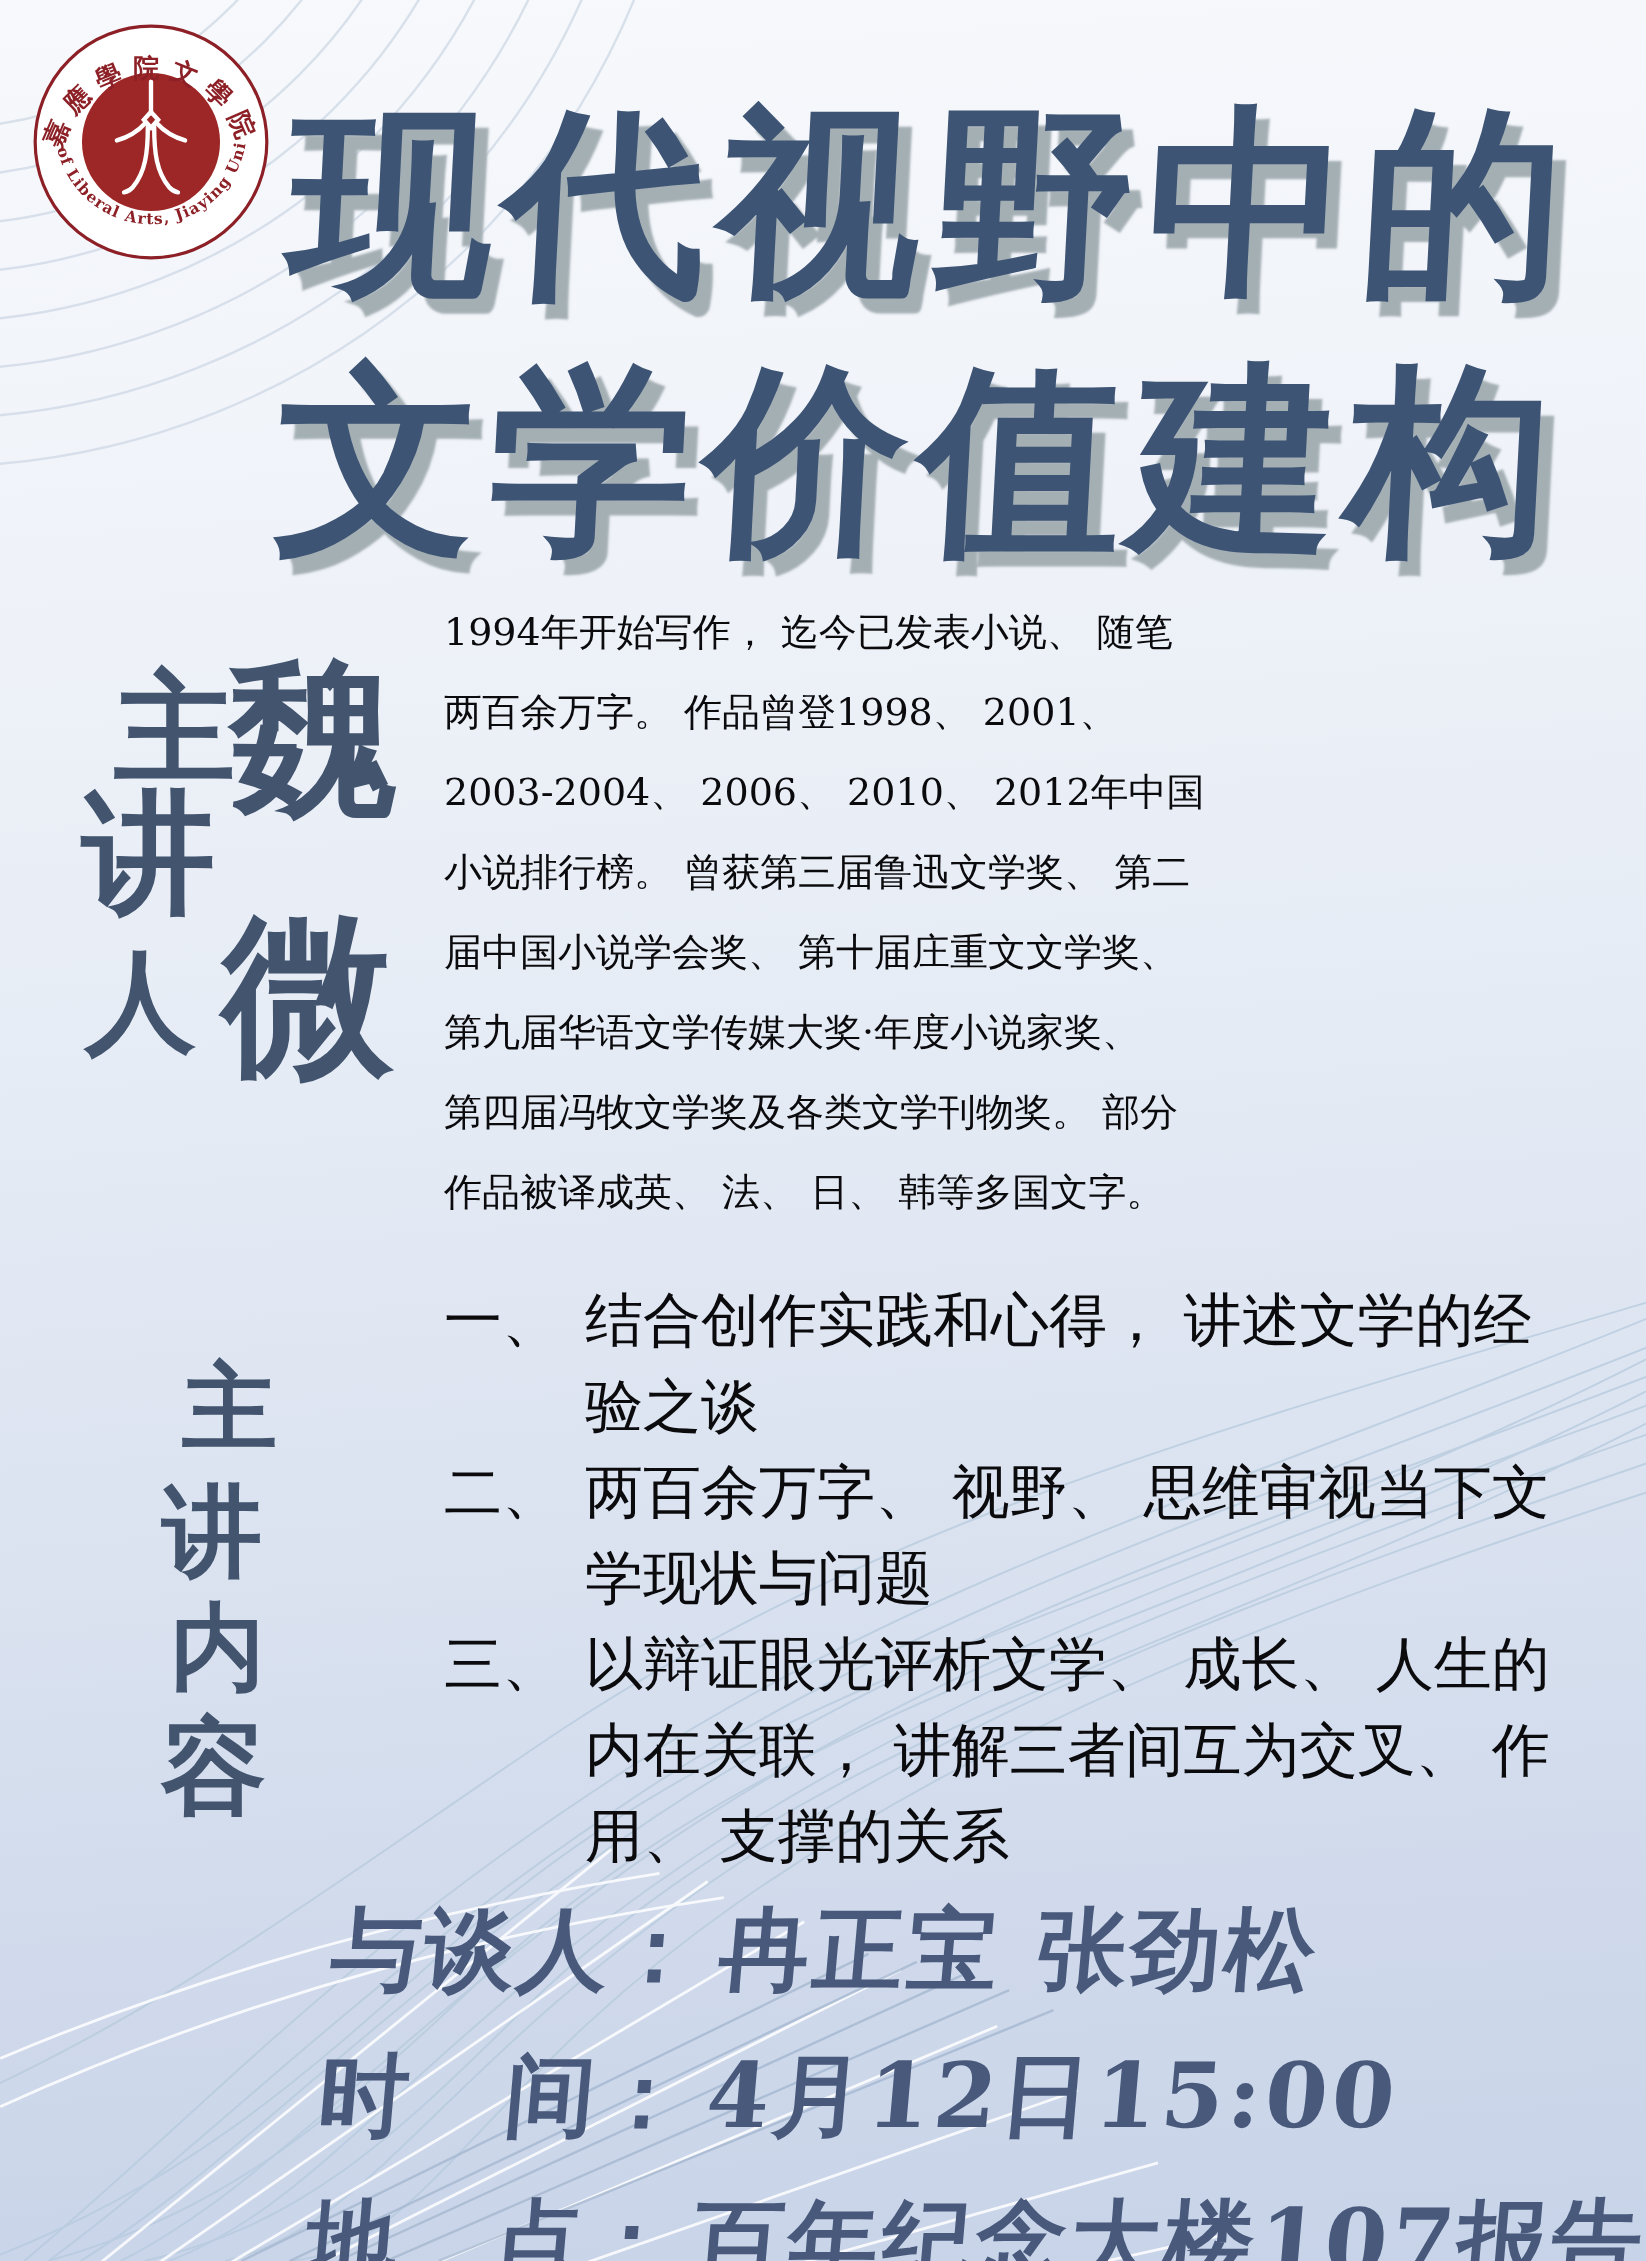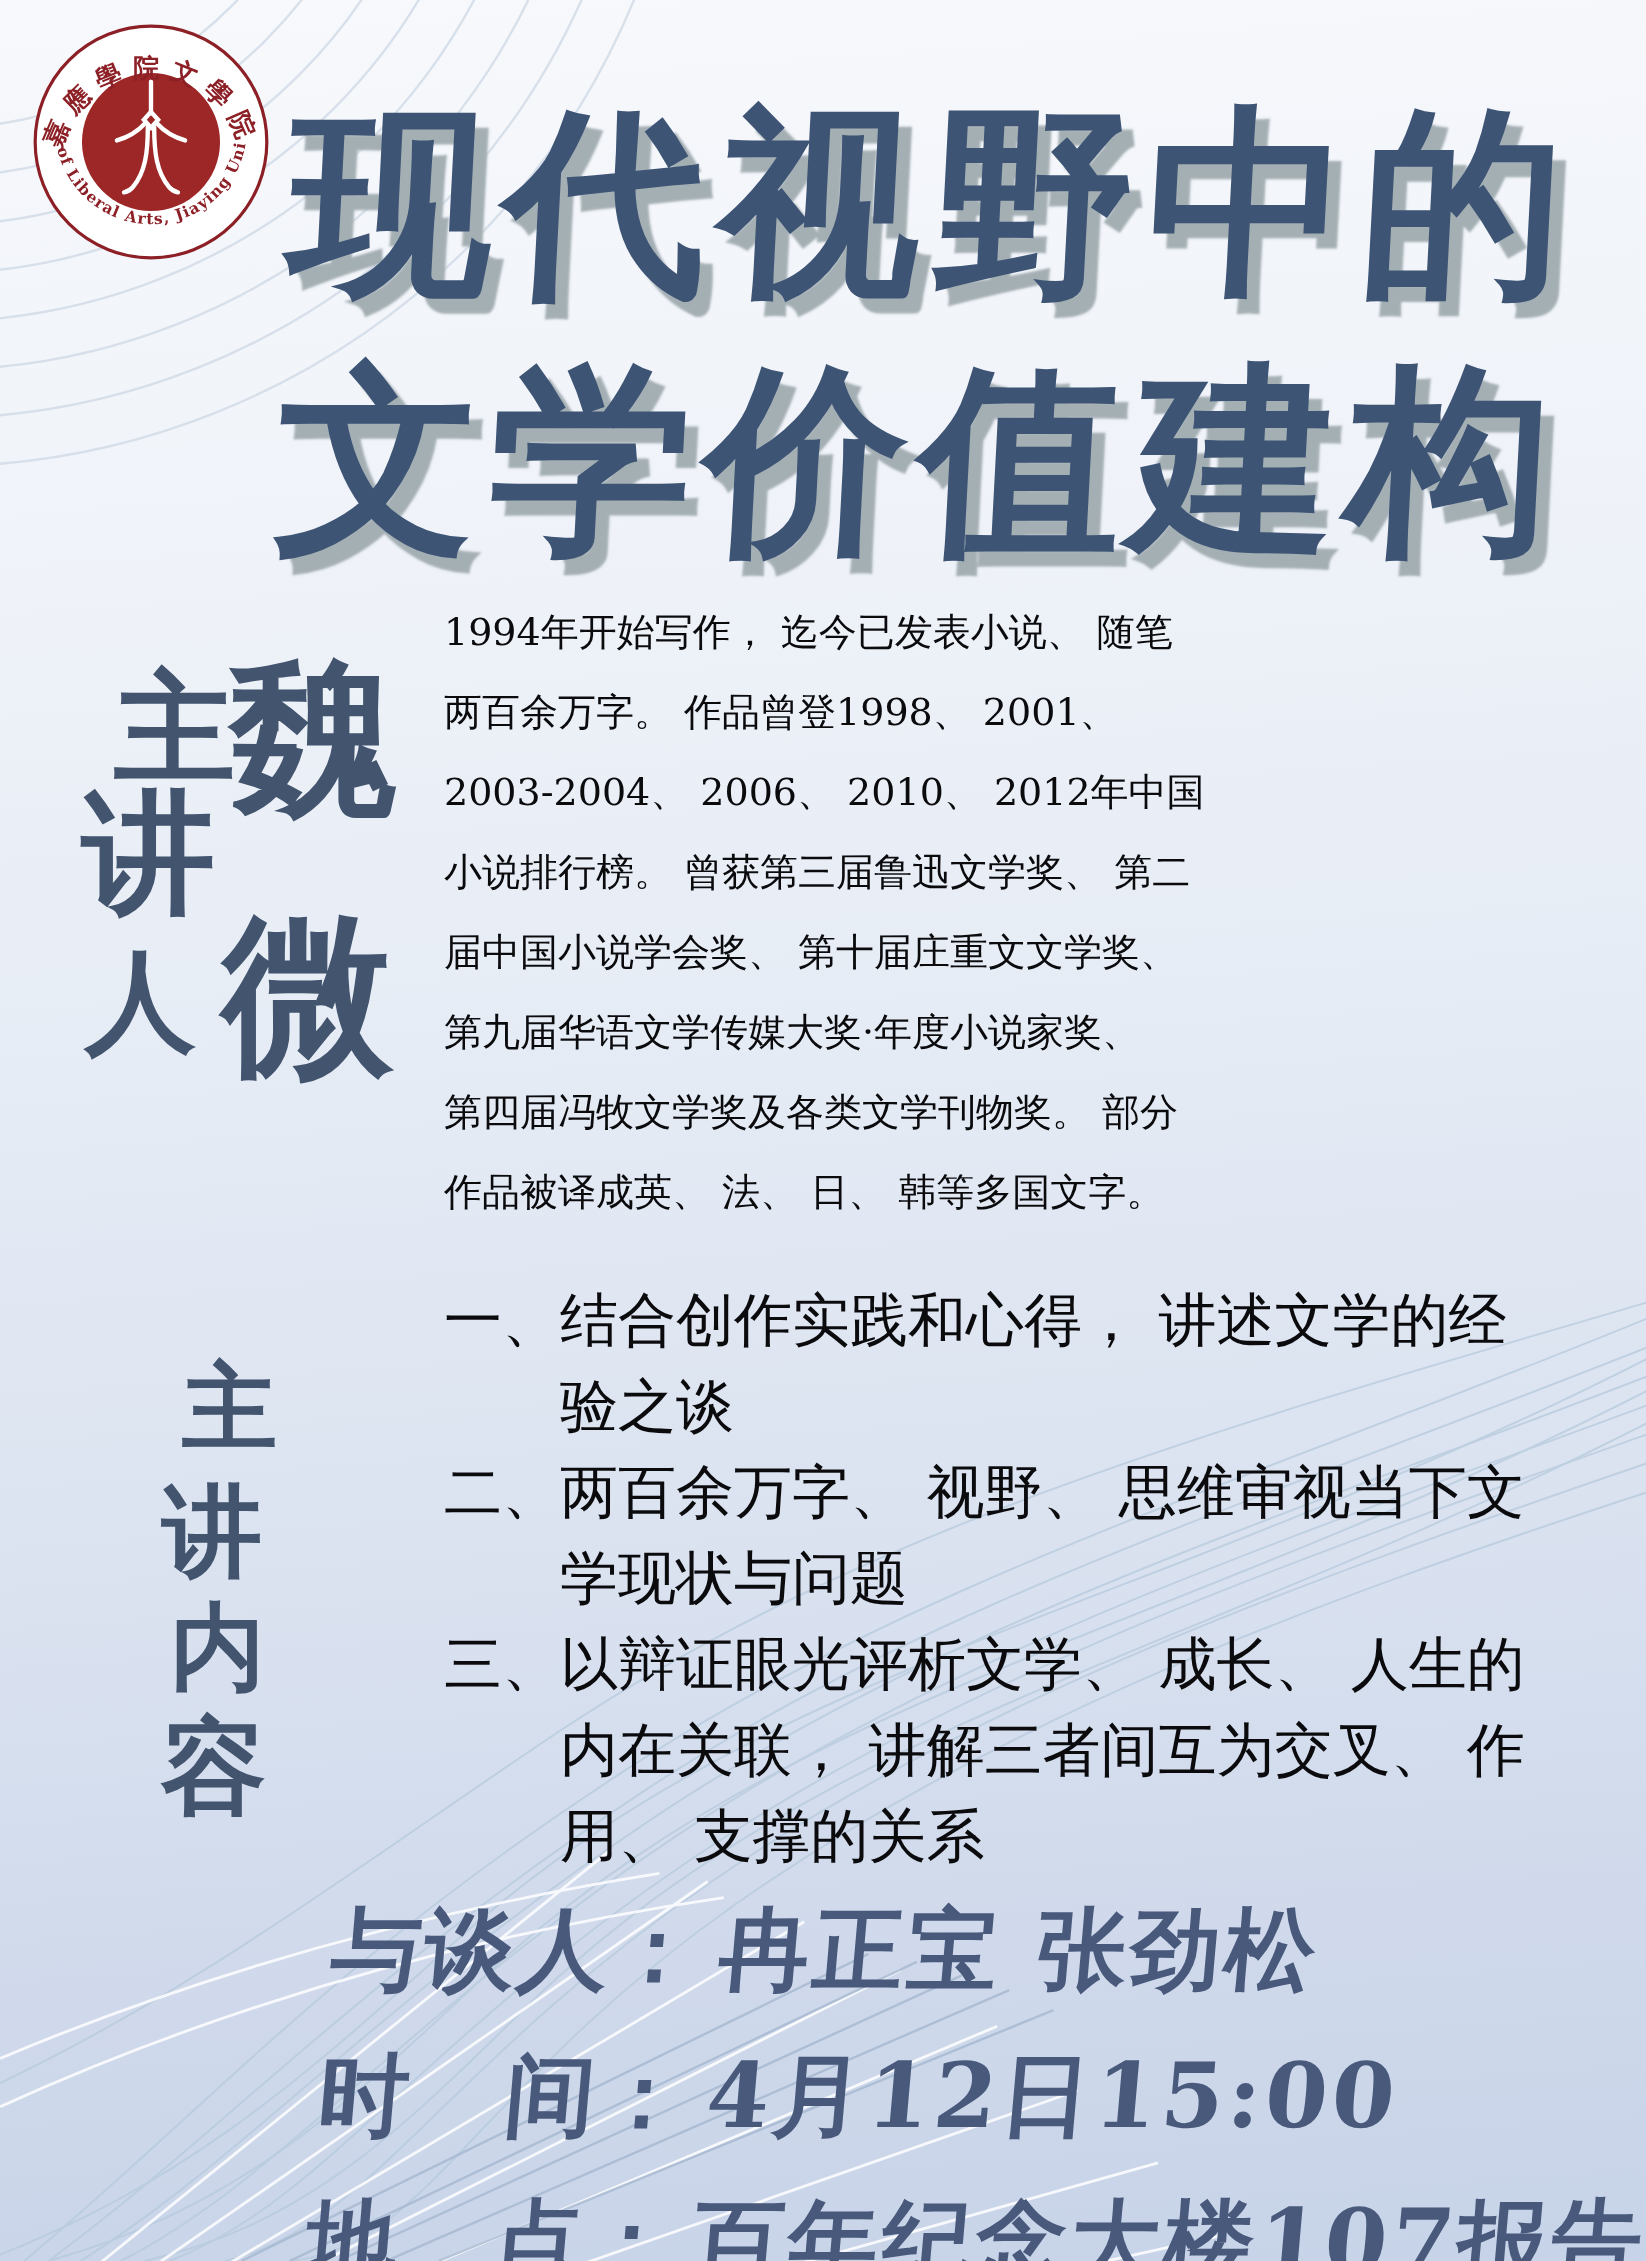--- a/index.html
+++ b/index.html
@@ -29,21 +29,21 @@
   #cl3{left:170px;top:1599px;font-size:95px;}
   #cl4{left:161px;top:1714px;font-size:105px;}
 
   .bio{
     position:absolute;left:444px;top:592px;width:1194px;
     font-size:38px;line-height:80px;color:#0b0b0e;white-space:pre-line;
   }
   .content{position:absolute;left:444px;top:1277px;width:1202px;font-size:58px;line-height:86px;color:#0b0b0e;}
   .item{display:flex;align-items:flex-start;}
   .item .marker{flex:0 0 113px;}
-  .item .itext{white-space:pre-line;flex:1;}
+  .item .itext{white-space:pre-line;flex:1;margin-left:25px;}
 
   .footer{position:absolute;left:318px;top:1888px;color:#48597b;font-weight:bold;transform:skewX(-5deg);}
   .frow{display:flex;font-size:90px;line-height:122px;margin-bottom:24px;white-space:nowrap;}
   .frow .flabel{width:388px;letter-spacing:3.2px;}
   .frow .fvalue{letter-spacing:4px;}
 </style>
 </head>
 <body>
 
 <div id="poster">

